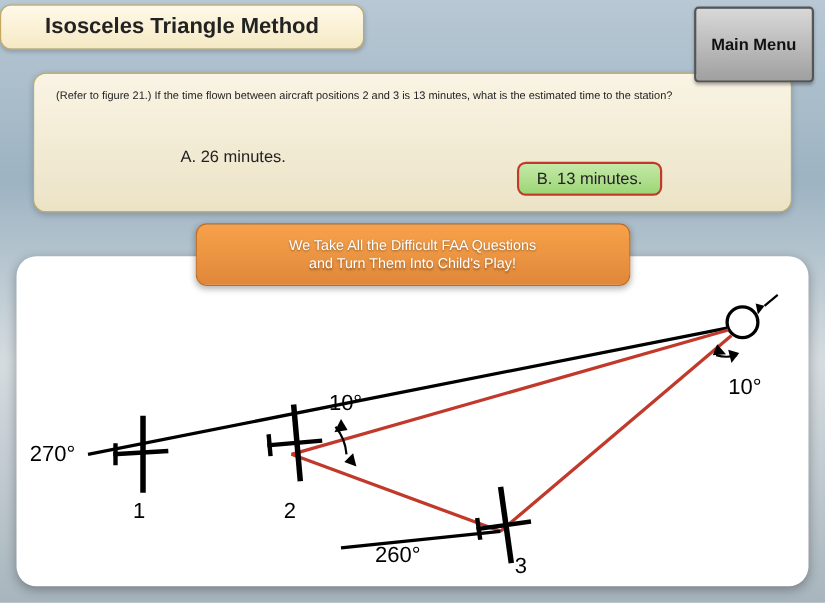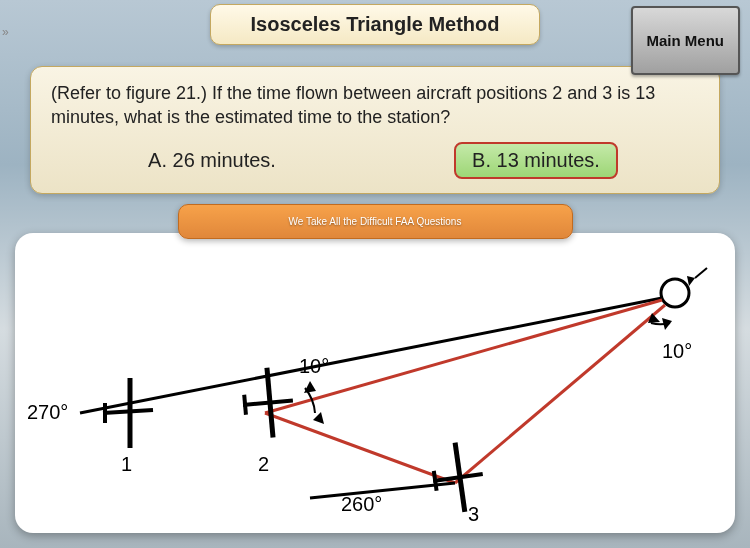--- a/index.html
+++ b/index.html
@@ -8,21 +8,20 @@
       height: 548px;
       font-family: Arial, Helvetica, sans-serif;
       background: linear-gradient(to bottom, #b8c8d4 0%, #9db3c2 30%, #d5dce0 60%, #a8b5bd 100%);
       position: relative;
       overflow: hidden;
     }
     .header {
       position: relative;
       height: 48px;
       display: flex;
-      justify-content: center;
       align-items: center;
     }
     .title-panel {
       background: linear-gradient(to bottom, #fff9e8, #f5e9c4);
       border: 1px solid #c4a860;
       border-radius: 10px;
       padding: 8px 40px;
       font-size: 20px;
       font-weight: bold;
       color: #222;
@@ -44,50 +43,51 @@
     }
     .question-panel {
       margin: 18px 30px 10px 30px;
       background: linear-gradient(to bottom, #f9f4e4, #ece3c6);
       border: 1px solid #c4a860;
       border-radius: 12px;
       padding: 14px 20px;
       box-shadow: 0 2px 6px rgba(0,0,0,0.2);
     }
     .question-text {
-      font-size: 18px;
+      font-size: 10px;
       color: #222;
       margin-bottom: 12px;
       line-height: 1.35;
     }
     .answers {
       display: flex;
       justify-content: space-around;
       align-items: center;
     }
     .answer {
-      font-size: 20px;
+      font-size: 15px;
       color: #222;
       padding: 5px 16px;
       cursor: pointer;
     }
     .answer.selected {
       background: linear-gradient(to bottom, #c4e9a8, #9dd676);
       border: 2px solid #c0392b;
       border-radius: 8px;
+      margin-top: 40px;
     }
     .promo-banner {
       margin: 10px auto 0 auto;
       width: 395px;
       background: linear-gradient(to bottom, #f7a24a, #e0873a);
       border: 1px solid #c26b1f;
       border-radius: 10px;
       padding: 10px 14px;
       text-align: center;
-      font-size: 10px;
+      font-size: 13px;
       color: #fff;
       line-height: 1.35;
       text-shadow: 0 1px 2px rgba(0,0,0,0.4);
       box-shadow: 0 2px 6px rgba(0,0,0,0.3);
       position: relative;
       z-index: 5;
     }
     .figure-panel {
       position: absolute;
       left: 15px;
@@ -123,20 +123,21 @@
 <div class="question-panel">
   <div class="question-text">(Refer to figure 21.) If the time flown between aircraft positions 2 and 3 is 13 minutes, what is the estimated time to the station?</div>
   <div class="answers">
     <div class="answer">A.  26 minutes.</div>
     <div class="answer selected">B.  13 minutes.</div>
   </div>
 </div>
 
 <div class="promo-banner">
   <span>We Take All the Difficult FAA Questions</span><br>
+  <span>and Turn Them Into Child's Play!</span>
 </div>
 
 <div class="figure-panel">
   <svg class="figure-svg" viewBox="0 0 720 300">
 
     <circle cx="660" cy="60" r="14" fill="#fff" stroke="#000" stroke-width="3"></circle>
 
     <line x1="65" y1="180" x2="647" y2="65" stroke="#000" stroke-width="3"></line>
 
     <line x1="250" y1="180" x2="647" y2="67" stroke="#c0392b" stroke-width="3"></line>

